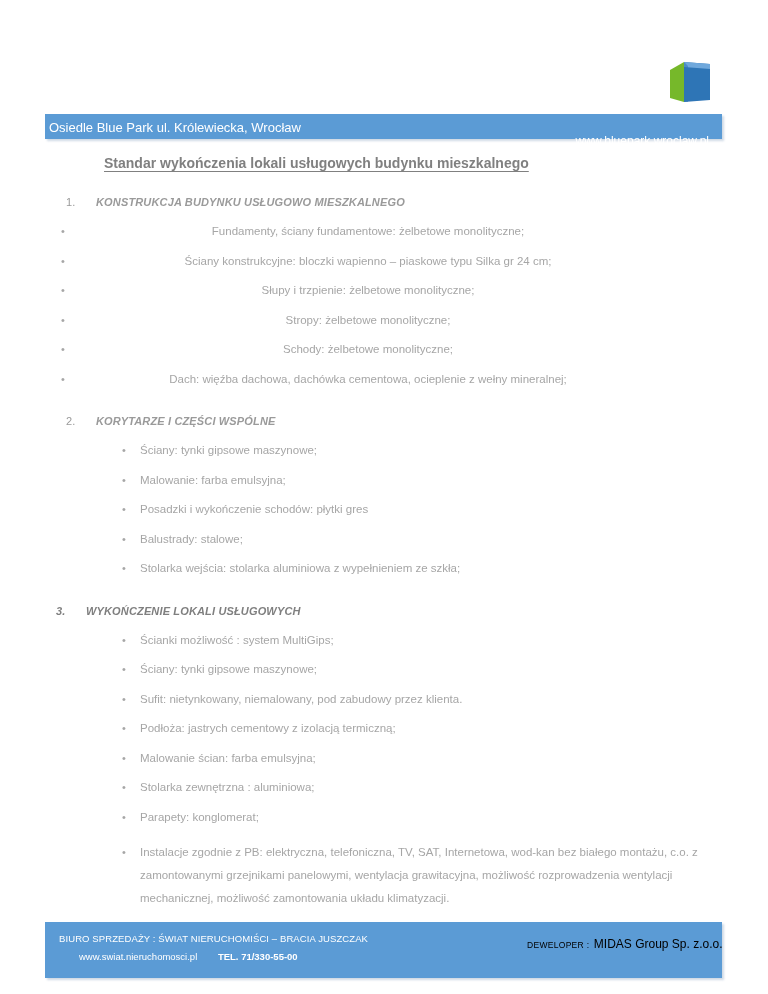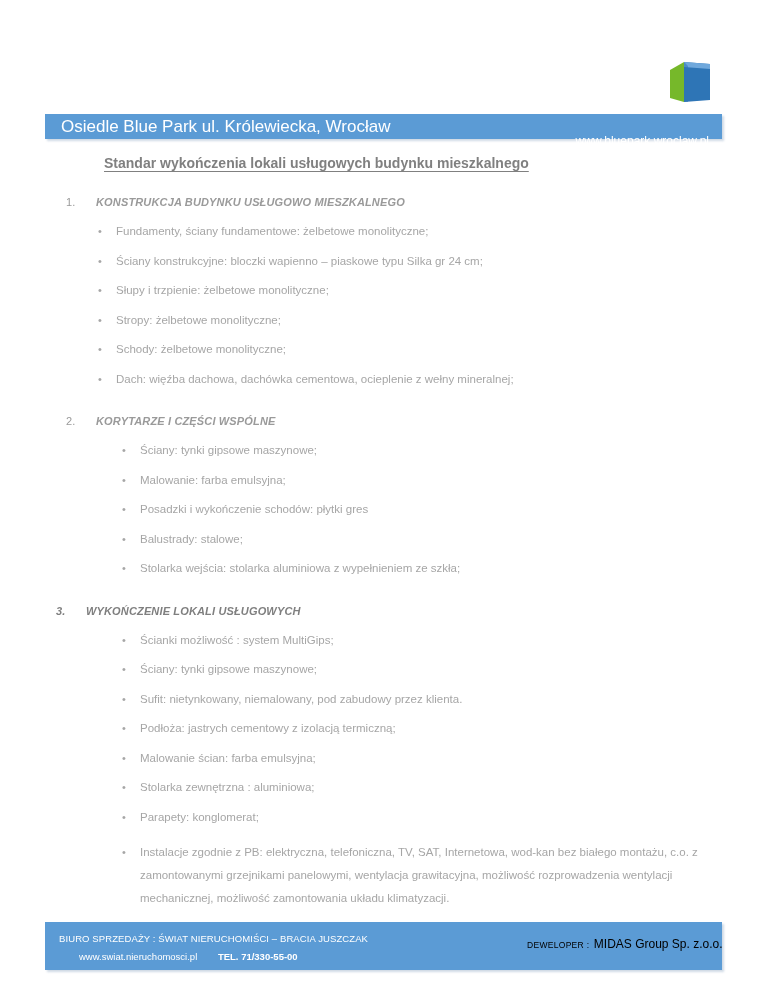--- a/index.html
+++ b/index.html
@@ -50,25 +50,25 @@
     position: absolute;
     left: 45px;
     top: 114px;
     width: 677px;
     height: 25px;
     background: #5B9BD5;
     box-shadow: 2px 2px 2px rgba(120,150,180,0.35);
   }
   .header-bar .hb-left {
     position: absolute;
-    left: 16px;
+    left: 4px;
     top: 50%;
     transform: translateY(-50%);
     color: #ffffff;
-    font-size: 17px;
+    font-size: 13px;
     white-space: nowrap;
   }
   .header-bar .hb-right {
     position: absolute;
     right: 13px;
     top: 50%;
     transform: translateY(-50%);
     color: #ffffff;
     font-size: 12px;
     white-space: nowrap;
@@ -138,33 +138,33 @@
     line-height: 2.0;
   }
   .bullets li::before {
     content: "\2022";
     position: absolute;
     left: 0;
     top: 0;
     color: #a6a6a6;
     font-size: 11px;
   }
-  .bullets-wrap-1 { padding-left: 98px; }
+  .bullets-wrap-1 { padding-left: 61px; text-align: center; }
   .bullets-wrap-2 { padding-left: 122px; }
   .bullets-wrap-3 { padding-left: 122px; }
 
   .sec-gap { height: 26px; }
 
   
   .footer-bar {
     position: absolute;
     left: 45px;
     top: 922px;
     width: 677px;
-    height: 48px;
+    height: 56px;
     background: #5B9BD5;
     box-shadow: 2px 2px 2px rgba(120,150,180,0.35);
   }
   .footer-left {
     position: absolute;
     left: 14px;
     top: 11px;
     color: #ffffff;
   }
   .footer-line1 {

